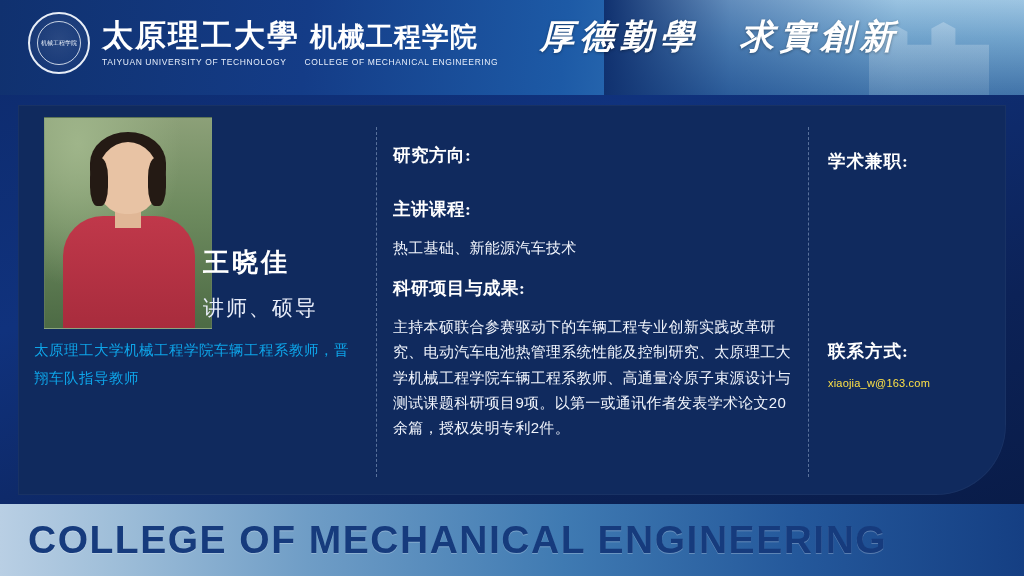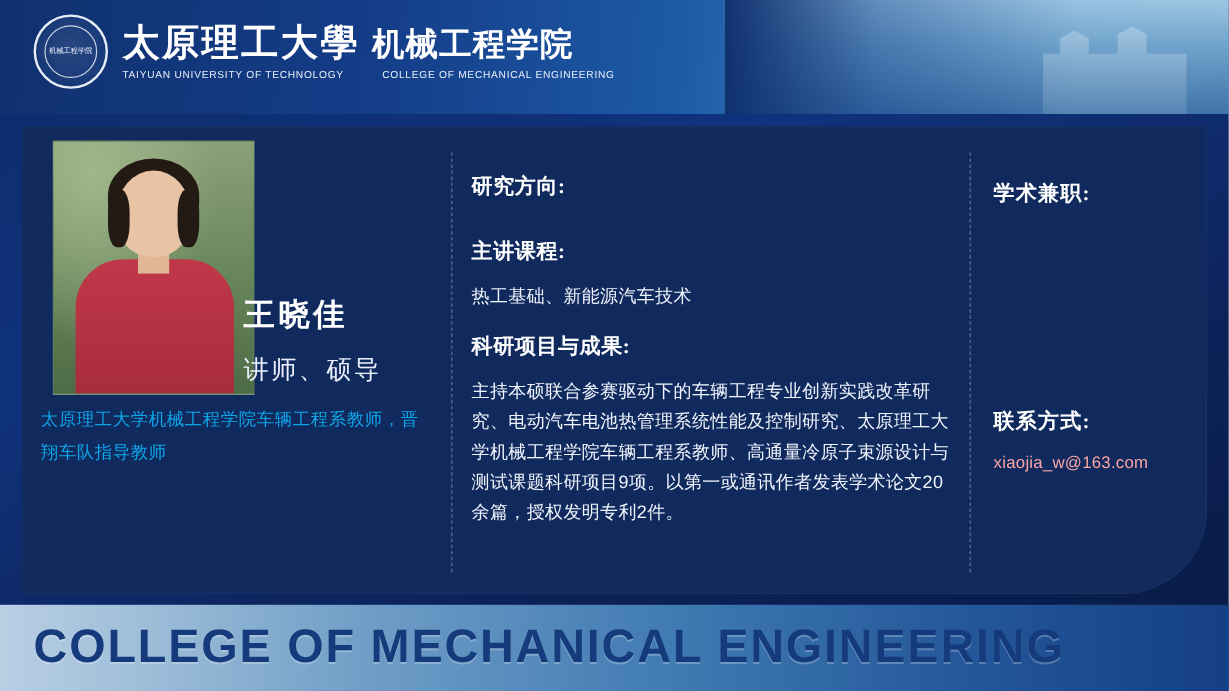--- a/index.html
+++ b/index.html
@@ -56,21 +56,21 @@
     font-family: "Liberation Serif", serif;
     font-size: 31px; font-weight: bold; color: #ffffff;
     letter-spacing: 2px; line-height: 1;
   }
   .cn-sub {
     font-family: "Liberation Serif", serif;
     font-size: 27px; font-weight: bold; color: #ffffff;
     letter-spacing: 1px; line-height: 1;
   }
   #title-en {
-    display: flex; gap: 32px; margin-top: 6px;
+    display: flex; gap: 18px; margin-top: 6px;
   }
   .en-main, .en-sub {
     font-size: 8.5px; color: #e6eefb; letter-spacing: .6px;
   }
   #motto {
     position: absolute; left: 540px; top: 14px;
     display: flex; gap: 40px;
     font-family: "Liberation Serif", serif;
     font-size: 34px; color: #ffffff; font-style: italic; font-weight: bold;
     letter-spacing: 6px;
@@ -168,21 +168,21 @@
     font-family: "Liberation Serif", serif;
     font-size: 17.5px; font-weight: bold; letter-spacing: 1px;
   }
   #right-head-2 {
     position: absolute; top: 190px; left: 0;
     font-family: "Liberation Serif", serif;
     font-size: 17.5px; font-weight: bold; letter-spacing: 1px;
   }
   #email {
     position: absolute; top: 228px; left: 0;
-    font-size: 14px; color: #fca5a5; letter-spacing: .2px;
+    font-size: 11px; color: #fde047; letter-spacing: .2px;
   }
   
   #footer {
     position: absolute; bottom: 0; left: 0; width: 1024px; height: 72px;
     background: linear-gradient(to right, #b9cfe4 0%, #9dbdd8 12%, #6f9dc6 30%, #3f7ab2 55%, #24589b 78%, #153f83 100%);
     display: flex; align-items: center;
   }
   #footer-text {
     margin-left: 28px;
     font-size: 39px; font-weight: bold; letter-spacing: 1.5px;
@@ -210,20 +210,24 @@
           <span class="cn-main">太原理工大學</span>
           <span class="cn-sub">机械工程学院</span>
         </div>
         <div id="title-en">
           <span class="en-main">TAIYUAN UNIVERSITY OF TECHNOLOGY</span>
           <span class="en-sub">COLLEGE OF MECHANICAL ENGINEERING</span>
         </div>
       </div>
     </div>
 
+    <div id="motto">
+      <span>厚德勤學</span>
+      <span>求實創新</span>
+    </div>
   </div>
 
   <div id="content">
     <div id="panel">
 
       <div id="photo-col">
         <div id="portrait">
           <div class="hill"></div>
           <div class="body"></div>
           <div class="neck"></div>

